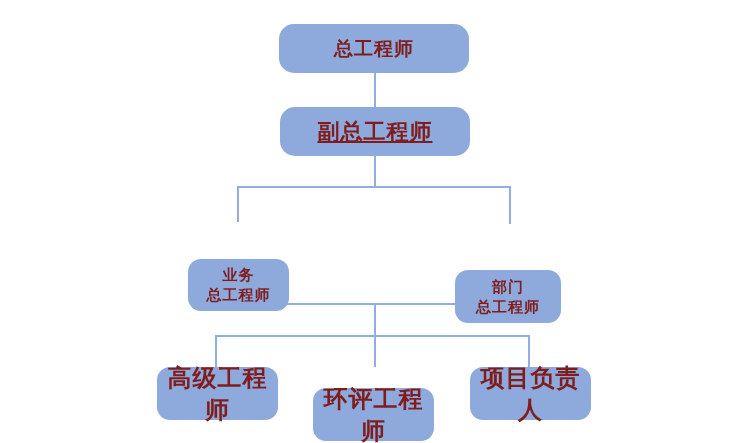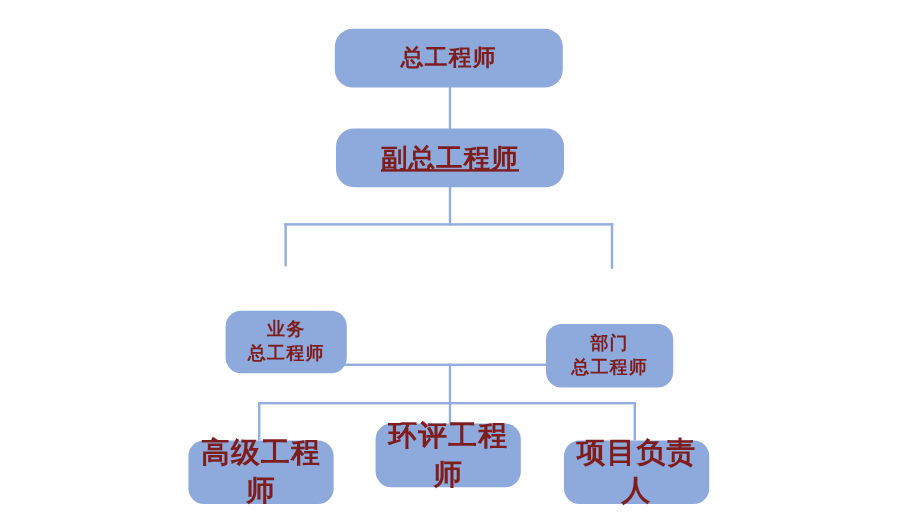--- a/index.html
+++ b/index.html
@@ -67,17 +67,17 @@
   <div class="node lvl2" style="left:280px; top:107px; width:190px; height:49px;">副总工程师</div>
 
   <div class="node lvl3" style="left:188px; top:221px; width:101px; height:52px;">业务
 总工程师</div>
 
   <div class="node lvl3" style="left:455px; top:232px; width:106px; height:53px;">部门
 总工程师</div>
 
   <div class="node lvl4" style="left:157px; top:367px; width:121px; height:53px;">高级工程师</div>
 
-  <div class="node lvl4" style="left:313px; top:353px; width:121px; height:53px;">环评工程师</div>
+  <div class="node lvl4" style="left:313px; top:388px; width:121px; height:53px;">环评工程师</div>
 
   <div class="node lvl4" style="left:470px; top:367px; width:121px; height:53px;">项目负责人</div>
 
 </div>
 
 </body></html>

